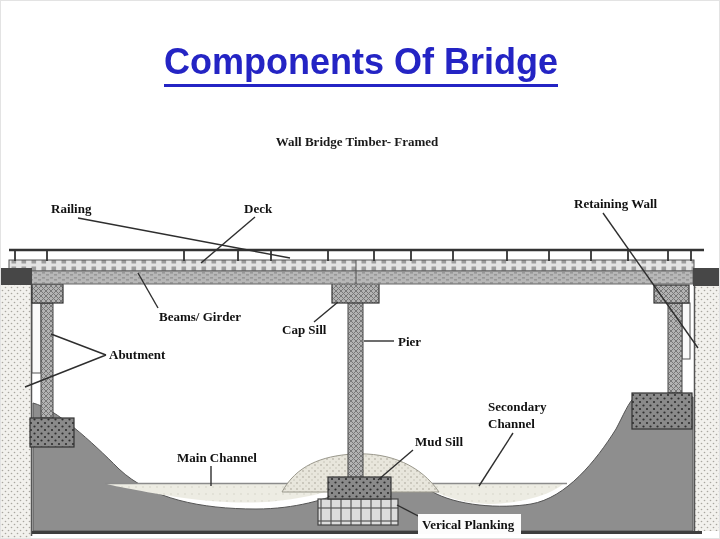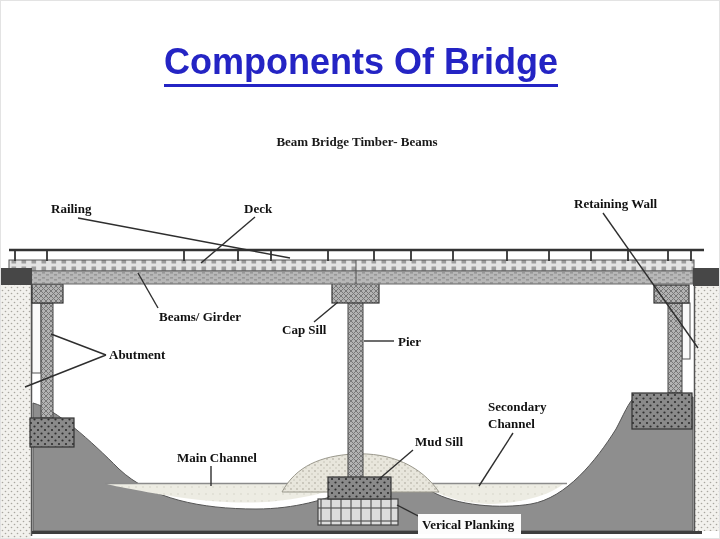--- a/index.html
+++ b/index.html
@@ -48,21 +48,21 @@
 </head>
 <body>
 
 <div class="slide">
 
   <div class="title-wrap">
     <span class="title">Components Of Bridge</span>
   </div>
 
   <div class="subtitle-wrap">
-    <span class="subtitle">Beam Bridge Timber- Beams</span>
+    <span class="subtitle">Wall Bridge Timber- Framed</span>
   </div>
 
   <svg class="diagram" width="720" height="539" viewBox="0 0 720 539">
     <defs>
       <pattern id="wallDots" width="6" height="6" patternUnits="userSpaceOnUse">
         <rect width="6" height="6" fill="#f2f1ed"></rect>
         <circle cx="1.5" cy="1.5" r="0.8" fill="#a9a7a0"></circle>
         <circle cx="4.5" cy="4.5" r="0.8" fill="#a9a7a0"></circle>
       </pattern>
       <pattern id="capHatch" width="5" height="5" patternUnits="userSpaceOnUse">

